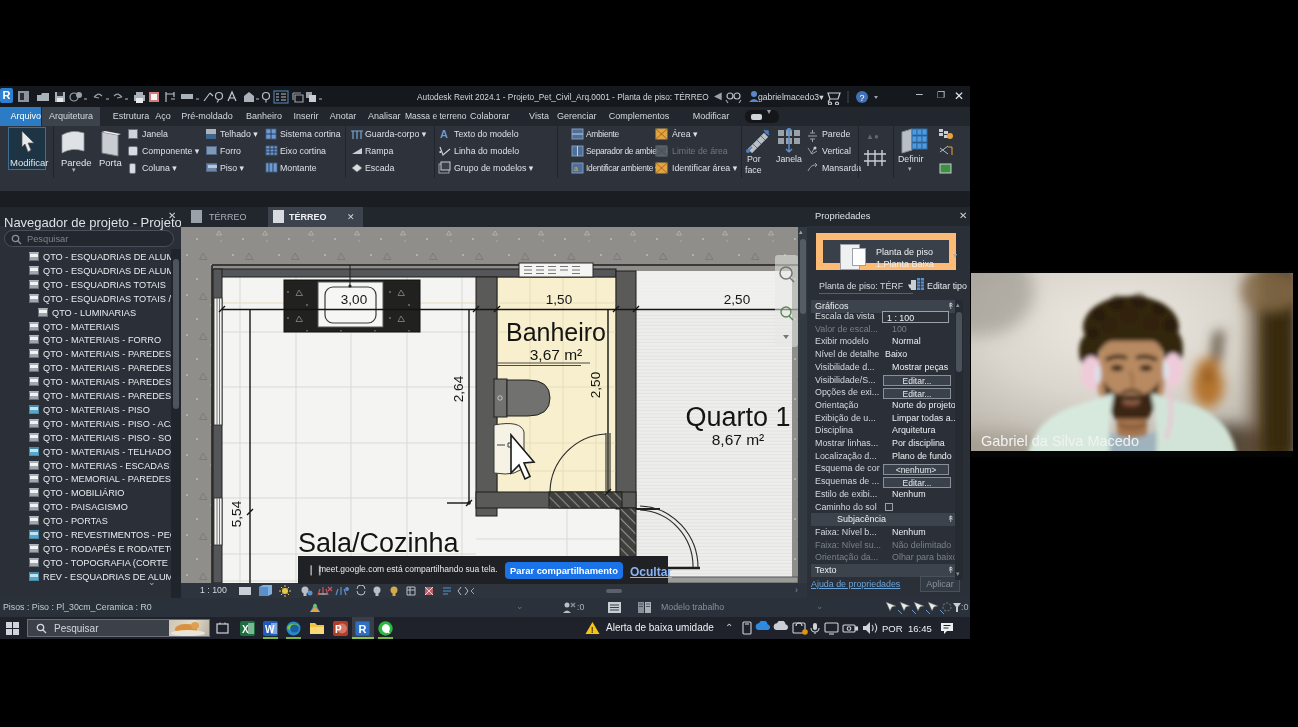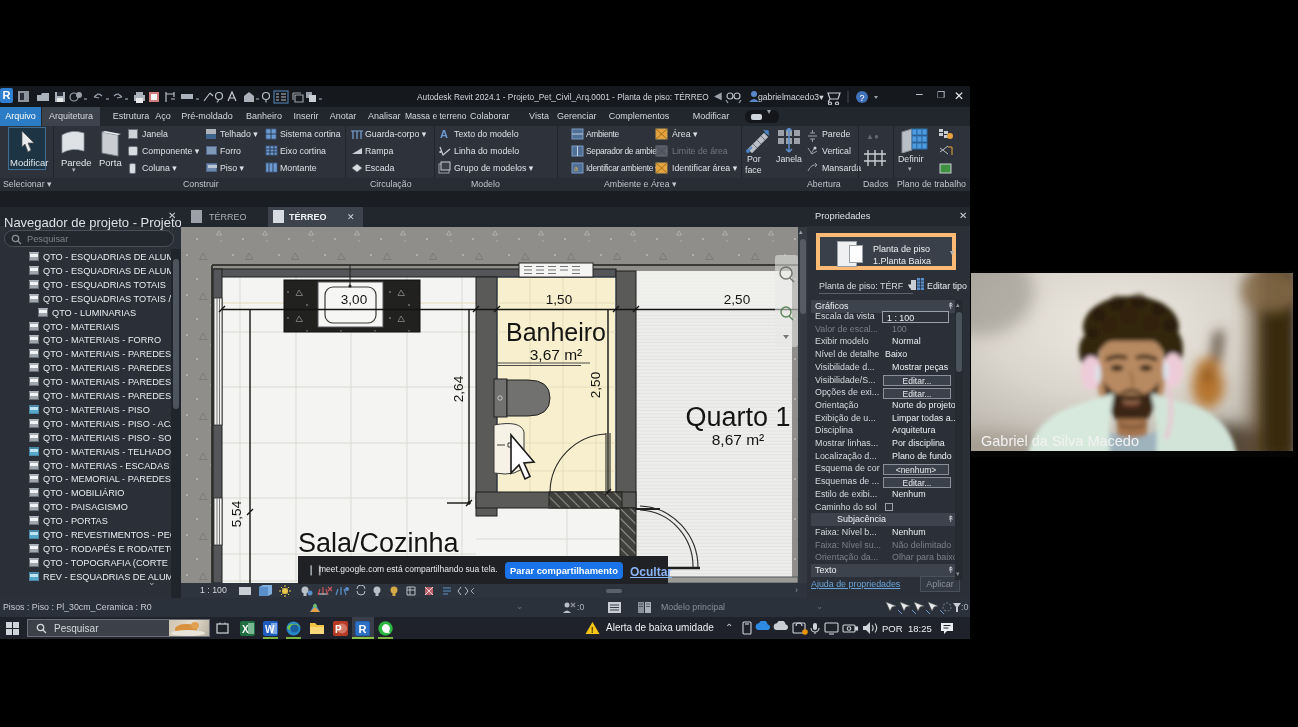--- a/index.html
+++ b/index.html
@@ -101,21 +101,21 @@
 <circle cx="138" cy="9" r="6" fill="#3f70b8"></circle>
         <text x="138" y="12.5" font-size="9" fill="#fff" text-anchor="middle" font-family="Liberation Sans">?</text>
 <path d="M150 8 l4 0 l-2 3 Z" fill="#9aa1aa"></path>
 </svg>
 <div class="t" style="left:758px;top:6px;font-size:8.6px;color:#d3d7dc;">gabrielmacedo3▾</div>
 <div class="t" style="left:916px;top:1px;font-size:12px;color:#cfd4da;">–</div>
 <div class="t" style="left:937px;top:4px;font-size:9px;color:#cfd4da;">❐</div>
 <div class="t" style="left:954px;top:3px;font-size:12px;color:#e6e9ec;">✕</div>
 </div>
 <div id="tabrow">
-<div class="rtab" style="left:0;width:41px;background:#2b7cc4;color:#fff;">Arquivo</div>
+<div class="rtab" style="left:0;width:41px;background:#2b7cc4;color:#fff;text-align:right;">Arquivo</div>
 <div class="rtab" style="left:42px;width:58px;background:#3d434d;">Arquitetura</div>
 <div class="rtab" style="left:108px;width:46px;">Estrutura</div>
 <div class="rtab" style="left:152px;width:22px;">Aço</div>
 <div class="rtab" style="left:180px;width:54px;">Pré-moldado</div>
 <div class="rtab" style="left:246px;width:36px;">Banheiro</div>
 <div class="rtab" style="left:292px;width:28px;">Inserir</div>
 <div class="rtab" style="left:328px;width:30px;">Anotar</div>
 <div class="rtab" style="left:368px;width:28px;">Analisar</div>
 <div class="rtab" style="left:405px;width:58px;font-size:8.5px;">Massa e terreno</div>
 <div class="rtab" style="left:470px;width:36px;">Colaborar</div>
@@ -283,30 +283,20 @@
 <rect x="2" y="36" width="11" height="9" fill="#3f9142" stroke="#c9ced4"></rect>
 </svg>
 
 <div class="ab" style="left:53px;top:0;width:1px;height:52px;background:#20242b;"></div>
 <div class="ab" style="left:345px;top:0;width:1px;height:52px;background:#20242b;"></div>
 <div class="ab" style="left:434px;top:0;width:1px;height:52px;background:#20242b;"></div>
 <div class="ab" style="left:557px;top:0;width:1px;height:52px;background:#20242b;"></div>
 <div class="ab" style="left:741px;top:0;width:1px;height:52px;background:#20242b;"></div>
 <div class="ab" style="left:858px;top:0;width:1px;height:52px;background:#20242b;"></div>
 <div class="ab" style="left:893px;top:0;width:1px;height:52px;background:#20242b;"></div>
-</div>
-<div id="panelrow">
-<div class="plabel" style="left:3px;">Selecionar ▾</div>
-<div class="plabel" style="left:183px;">Construir</div>
-<div class="plabel" style="left:370px;">Circulação</div>
-<div class="plabel" style="left:471px;">Modelo</div>
-<div class="plabel" style="left:604px;">Ambiente e Área ▾</div>
-<div class="plabel" style="left:807px;">Abertura</div>
-<div class="plabel" style="left:863px;">Dados</div>
-<div class="plabel" style="left:897px;">Plano de trabalho</div>
 </div>
 <div id="gap"></div>
 <div id="browser">
 <div class="ab" style="left:0;top:0;width:181px;height:19px;background:#22262d;">
 <div class="t" style="left:4px;top:8px;font-size:13px;color:#dde1e6;">Navegador de projeto - Projeto_Pet_Civil_...</div>
 <div class="t" style="left:168px;top:3px;font-size:10px;color:#cfd4da;">✕</div>
 </div>
 <div class="ab" style="left:4px;top:23px;width:170px;height:17px;background:#23272e;border:1px solid #4a505a;border-radius:9px;">
 <svg class="ab" style="left:6px;top:3px;" width="11" height="11" viewBox="0 0 11 11">
           <circle cx="4.5" cy="4.5" r="3.2" fill="none" stroke="#8a9099" stroke-width="1.3"></circle>
@@ -478,21 +468,21 @@
 <div class="ab" style="left:617px;top:20px;width:9px;height:356px;background:#343a42;">
 <div class="ab" style="left:1px;top:1px;color:#9aa1a8;font-size:7px;">▴</div>
 <div class="ab" style="left:1.5px;top:12px;width:6px;height:75px;background:#565c64;border-radius:3px;"></div>
 </div>
 </div>
 <div id="props">
 <div class="ab" style="left:0;top:0;width:163px;height:19px;background:#22262d;">
 <div class="t" style="left:8px;top:4px;font-size:9.3px;color:#dde1e6;">Propriedades</div>
 <div class="t" style="left:152px;top:3px;font-size:10px;color:#cfd4da;">✕</div>
 </div>
-<div class="ab" style="left:9px;top:26px;width:140px;height:37px;background:#394049;border:4px solid #fdba74;">
+<div class="ab" style="left:9px;top:26px;width:140px;height:37px;background:#394049;border:7px solid #fdba74;">
 <div class="ab" style="left:17px;top:4px;width:20px;height:26px;background:#eef0f2;border:1px solid #9aa1a8;"></div>
 <div class="ab" style="left:29px;top:8px;width:14px;height:18px;background:#fdfdfd;border:1px solid #9aa1a8;"></div>
 <div class="t" style="left:53px;top:7px;font-size:9px;color:#eceff2;">Planta de piso</div>
 <div class="t" style="left:53px;top:19px;font-size:9px;color:#eceff2;">1.Planta Baixa</div>
 <div class="t" style="left:130px;top:11px;font-size:8px;color:#aab0b8;">▾</div>
 </div>
 <div class="t" style="left:12px;top:74px;font-size:8.9px;color:#d4d9df;border-bottom:1px solid #5a616b;padding-bottom:2px;">Planta de piso: TÉRF &nbsp;▾</div>
 <svg class="ab" style="left:103px;top:71px;" width="15" height="14" viewBox="0 0 15 14">
         <rect x="1" y="2" width="5" height="10" fill="#c9ced4"></rect>
         <rect x="7" y="0" width="7" height="12" fill="#5b8fc9"></rect>
@@ -598,21 +588,21 @@
 <div class="t" style="left:577px;top:4px;color:#aab0b8;">:0</div>
 <svg class="ab" style="left:607px;top:3px;" width="15" height="13" viewBox="0 0 15 13">
         <rect x="1" y="1" width="13" height="11" fill="#c9ced4"></rect>
         <path d="M3 4 l9 0 M3 6.5 l9 0 M3 9 l9 0" stroke="#3a414b" stroke-width="1"></path>
       </svg>
 <svg class="ab" style="left:637px;top:3px;" width="15" height="13" viewBox="0 0 15 13">
         <rect x="1" y="1" width="6" height="11" fill="#8a9099"></rect>
         <rect x="8" y="1" width="6" height="11" fill="#aab0b8"></rect>
         <path d="M2 3 l4 0 M2 5.5 l4 0 M9 3 l4 0 M9 5.5 l4 0" stroke="#3a414b" stroke-width="0.8"></path>
       </svg>
-<div class="t" style="left:661px;top:4px;color:#8a9099;">Modelo principal</div>
+<div class="t" style="left:661px;top:4px;color:#8a9099;">Modelo trabalho</div>
 <div class="t" style="left:816px;top:3px;color:#6a7078;">⌄</div>
 <svg class="ab" style="left:884px;top:2px;" width="78px" height="15" viewBox="0 0 78 15">
 <g fill="#e8eaec" stroke="#555" stroke-width="0.6">
 <path d="M2 2 l4 9 l2 -4 l4 -1 Z"></path>
           <path d="M16 2 l4 9 l2 -4 l4 -1 Z"></path>
           <path d="M30 2 l4 9 l2 -4 l4 -1 Z"></path>
           <path d="M44 2 l4 9 l2 -4 l4 -1 Z"></path>
 </g>
 <g stroke="#6d9bd1" stroke-width="1">
           <path d="M14 10 l4 4 M28 10 l4 4 M42 10 l4 4 M56 10 l4 4"></path>
@@ -721,21 +711,21 @@
           <rect x="101" y="4" width="12" height="7" rx="1"></rect>
           <circle cx="107" cy="7.5" r="1.8"></circle>
           <rect x="113.5" y="6" width="2" height="3" fill="#cfd4da"></rect>
         </g>
 <g fill="#cfd4da">
           <path d="M121 5 l0 4 l3 0 l4 4 l0 -12 l-4 4 Z"></path>
           <path d="M130 4 a5 5 0 0 1 0 6 M133 2.5 a7.5 7.5 0 0 1 0 9" stroke="#cfd4da" fill="none" stroke-width="1.1"></path>
         </g>
 </svg>
 <div class="t" style="left:882px;top:6px;font-size:9.5px;color:#eceff2;">POR</div>
-<div class="t" style="left:908px;top:6px;font-size:9.5px;color:#eceff2;">18:25</div>
+<div class="t" style="left:908px;top:6px;font-size:9.5px;color:#eceff2;">16:45</div>
 <svg class="ab" style="left:940px;top:5px;" width="14" height="12" viewBox="0 0 14 12">
         <path d="M1 1 L13 1 L13 9 L7 9 L4 12 L4 9 L1 9 Z" fill="#eceff2"></path>
         <path d="M3.5 3.5 l7 0 M3.5 6 l5 0" stroke="#23262e" stroke-width="1"></path>
       </svg>
 </div>
 </div>
 <svg id="webcam" viewBox="0 0 322 186">
 <defs>
 <filter id="b2" x="-40%" y="-40%" width="180%" height="180%">
         <feGaussianBlur stdDeviation="2"></feGaussianBlur>

